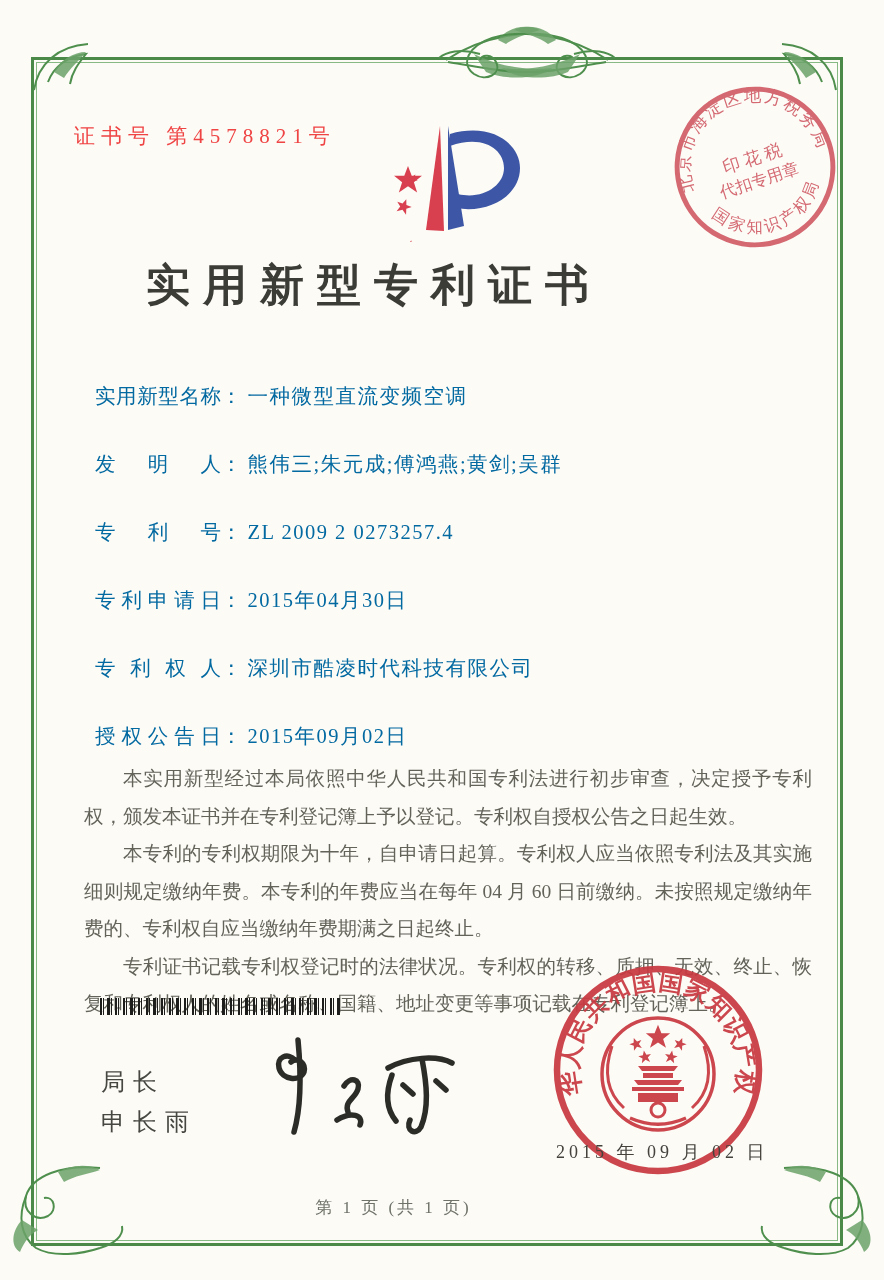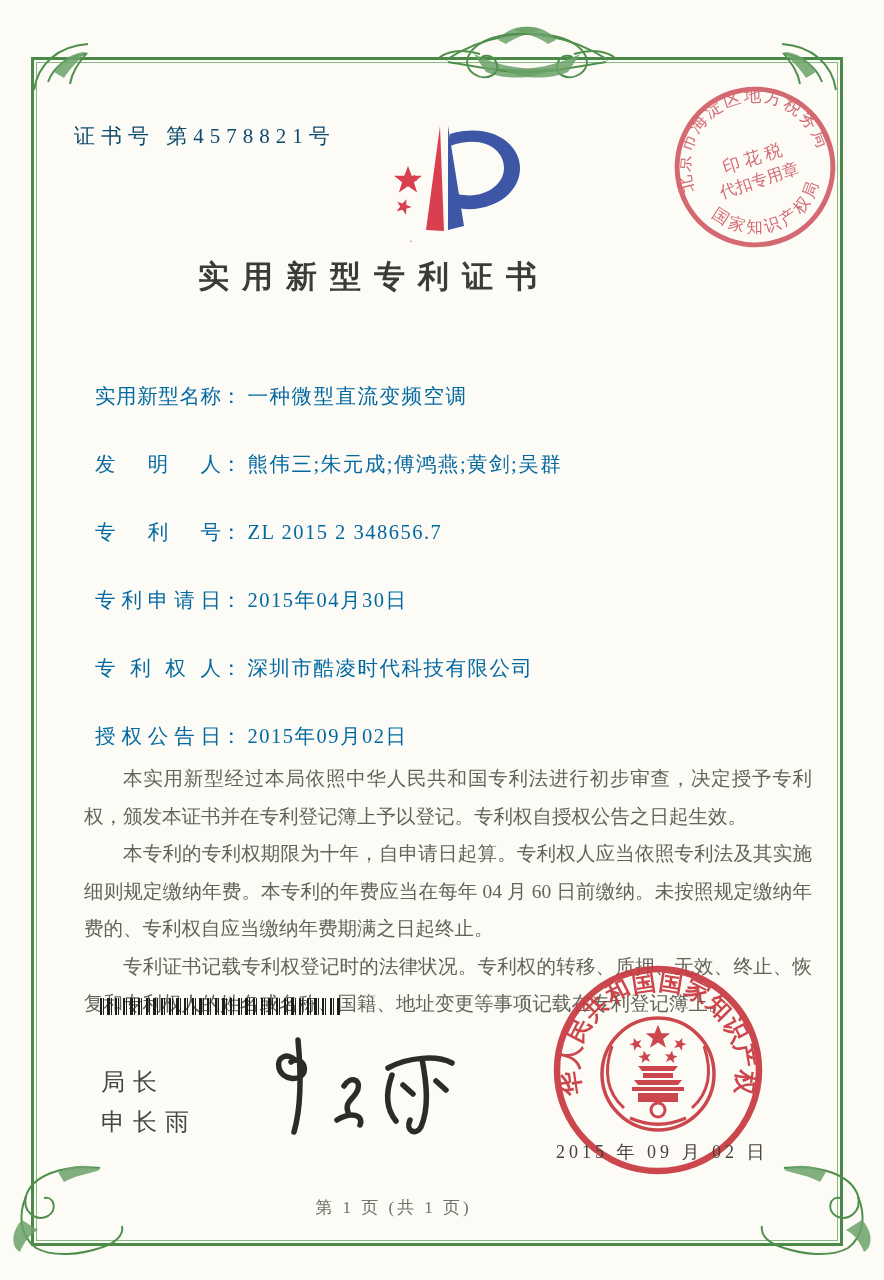--- a/index.html
+++ b/index.html
@@ -8,26 +8,26 @@
 
   
   .frame{position:absolute;left:31px;top:57px;width:806px;height:1183px;
     border:3px solid #4a8948;pointer-events:none;}
   .frame::after{content:"";position:absolute;inset:2px;border:1px solid #86b984;}
   .orn{position:absolute;pointer-events:none;}
   .orn path{stroke:#4f8f4d;fill:none;stroke-width:2;}
   .orn .leaf{fill:#6ba269;stroke:none;opacity:.85;}
 
   
-  .cert-no{position:absolute;left:74px;top:122px;font-size:21px;letter-spacing:6px;color:#0c4a6e;}
+  .cert-no{position:absolute;left:74px;top:122px;font-size:21px;letter-spacing:6px;color:#ef4444;}
   .logo{position:absolute;left:352px;top:120px;}
   .stamp{position:absolute;left:668px;top:80px;width:174px;height:174px;transform:rotate(-18deg);opacity:.88;}
   .stamp text{fill:#cf5560;font-family:"Liberation Serif",serif;}
   .title{position:absolute;left:0;top:256px;width:748px;text-align:center;
-    font-size:31px;font-weight:600;letter-spacing:13px;color:#3c3c36;}
+    font-size:44px;font-weight:600;letter-spacing:13px;color:#3c3c36;}
 
   
   .fields{position:absolute;left:95px;top:382px;width:700px;}
   .frow{position:absolute;left:0;font-size:20.5px;color:#0369a1;white-space:nowrap;}
   .frow .flabel{display:inline-block;width:126px;text-align:justify;text-align-last:justify;vertical-align:bottom;}
   .frow .fvalue{margin-left:6px;letter-spacing:1.5px;}
   .frow:nth-child(1){top:0;}
   .frow:nth-child(2){top:68px;}
   .frow:nth-child(3){top:136px;}
   .frow:nth-child(4){top:204px;}
@@ -144,21 +144,21 @@
   <div class="title">实用新型专利证书</div>
 
   <div class="fields">
     <div class="frow">
       <span class="flabel">实用新型名称</span><span>：</span><span class="fvalue">一种微型直流变频空调</span>
     </div>
     <div class="frow">
       <span class="flabel">发明人</span><span>：</span><span class="fvalue">熊伟三;朱元成;傅鸿燕;黄剑;吴群</span>
     </div>
     <div class="frow">
-      <span class="flabel">专利号</span><span>：</span><span class="fvalue">ZL 2015 2 348656.7</span>
+      <span class="flabel">专利号</span><span>：</span><span class="fvalue">ZL 2009 2 0273257.4</span>
     </div>
     <div class="frow">
       <span class="flabel">专利申请日</span><span>：</span><span class="fvalue">2015年04月30日</span>
     </div>
     <div class="frow">
       <span class="flabel">专利权人</span><span>：</span><span class="fvalue">深圳市酷凌时代科技有限公司</span>
     </div>
     <div class="frow">
       <span class="flabel">授权公告日</span><span>：</span><span class="fvalue">2015年09月02日</span>
     </div>

